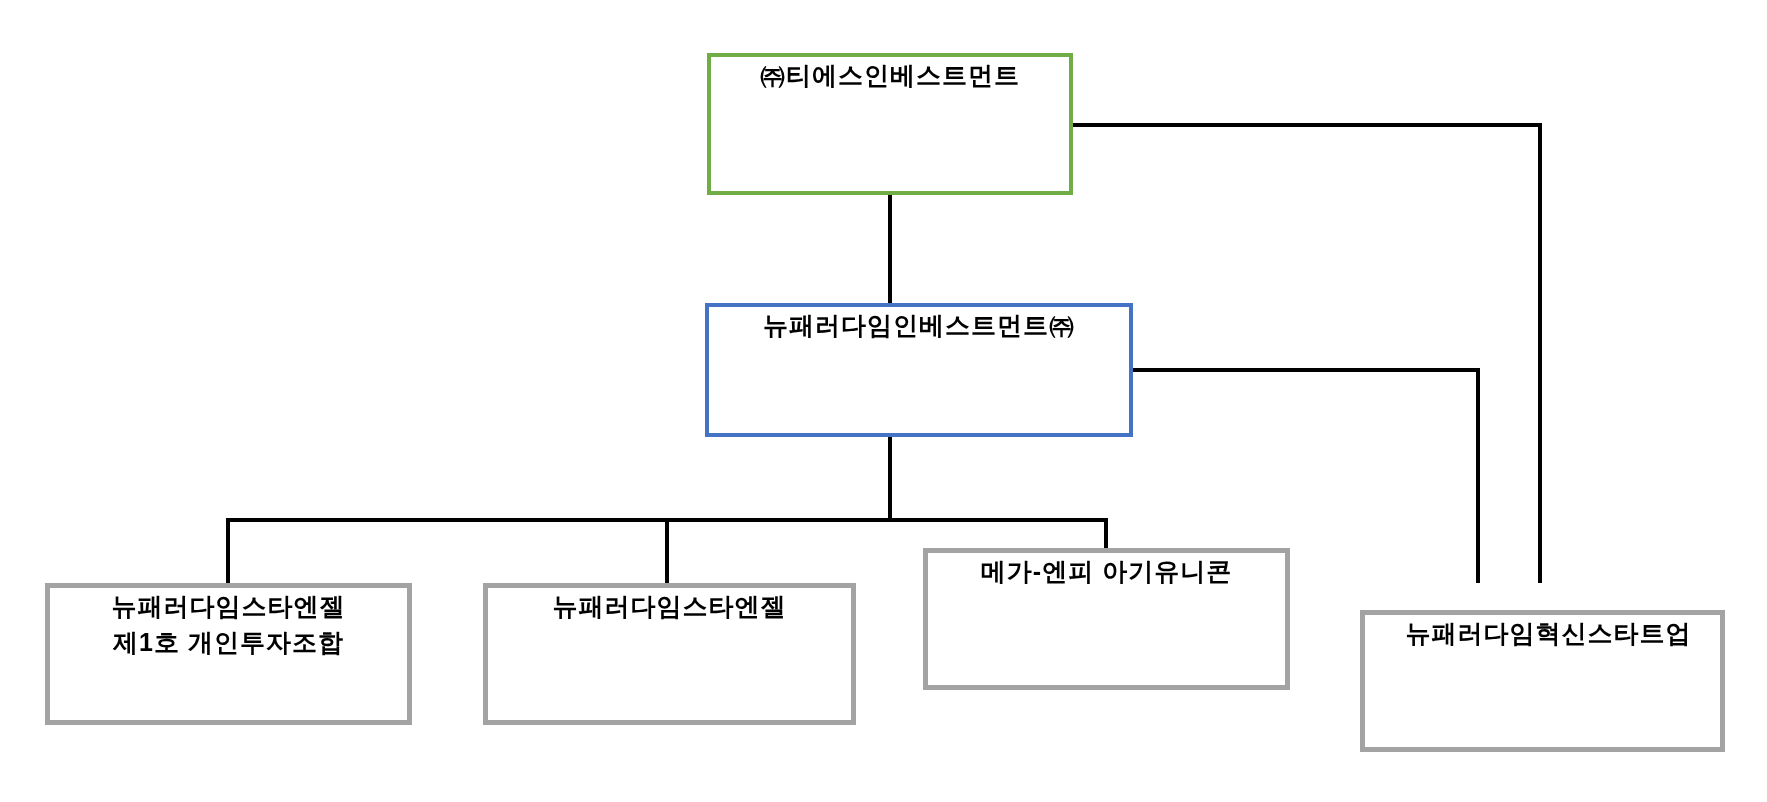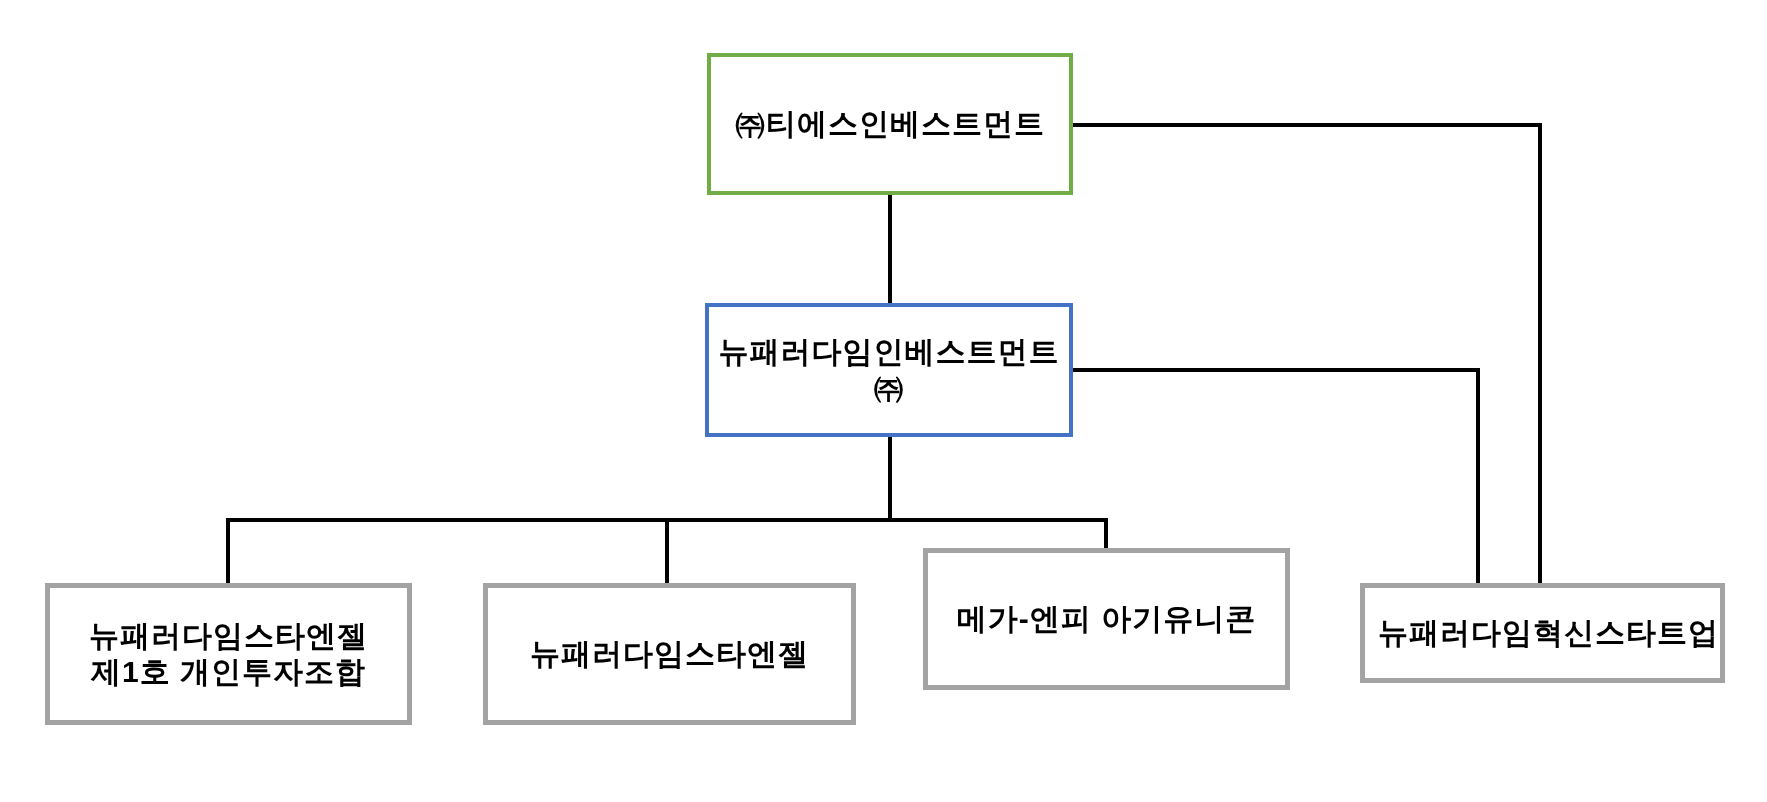--- a/index.html
+++ b/index.html
@@ -15,36 +15,36 @@
     background: #ffffff;
     overflow: hidden;
   }
   .node {
     position: absolute;
     box-sizing: border-box;
     background: #ffffff;
     display: flex;
     flex-direction: column;
     align-items: center;
-    justify-content: center;
+    justify-content: flex-start;
     text-align: center;
     font-weight: 700;
     color: #000000;
-    font-size: 30px;
+    font-size: 25px;
     line-height: 36px;
     letter-spacing: 1px;
     z-index: 2;
   }
   .node-root   { left: 707px;  top: 53px;  width: 366px; height: 142px; border: 4px solid #70AD47; }
-  .node-middle { left: 705px;  top: 303px; width: 368px; height: 134px; border: 4px solid #4472C4; }
+  .node-middle { left: 705px;  top: 303px; width: 428px; height: 134px; border: 4px solid #4472C4; }
   .node-fund   { border: 5px solid #a3a3a3; }
   .node-fund1  { left: 45px;   top: 583px; width: 367px; height: 142px; }
   .node-fund2  { left: 483px;  top: 583px; width: 373px; height: 142px; }
   .node-fund3  { left: 923px;  top: 548px; width: 367px; height: 142px; }
-  .node-fund4  { left: 1360px; top: 583px; width: 365px; height: 100px; padding-left: 12px; }
+  .node-fund4  { left: 1360px; top: 610px; width: 365px; height: 142px; padding-left: 12px; }
   .connector {
     position: absolute;
     background: #000000;
     z-index: 1;
   }
   
   .c-root-middle   { left: 888px;  top: 195px; width: 4px;   height: 108px; }
   
   .c-middle-stem   { left: 888px;  top: 437px; width: 4px;   height: 85px;  }
   

